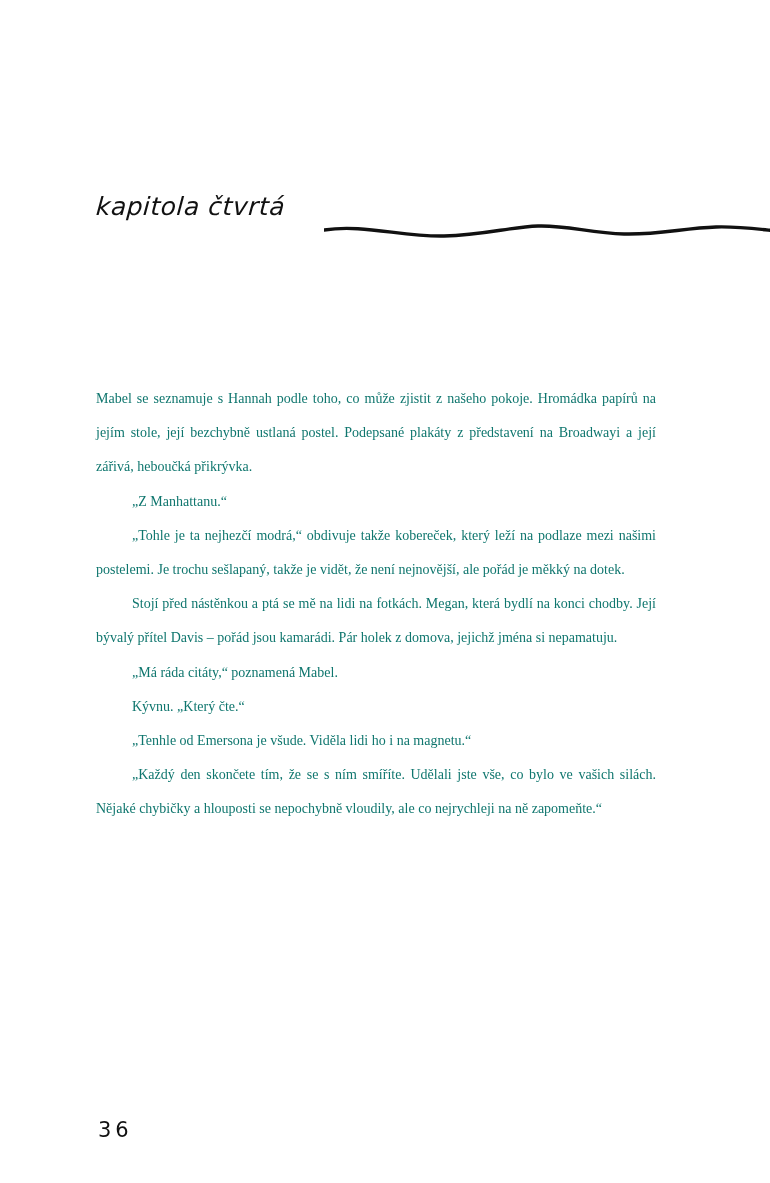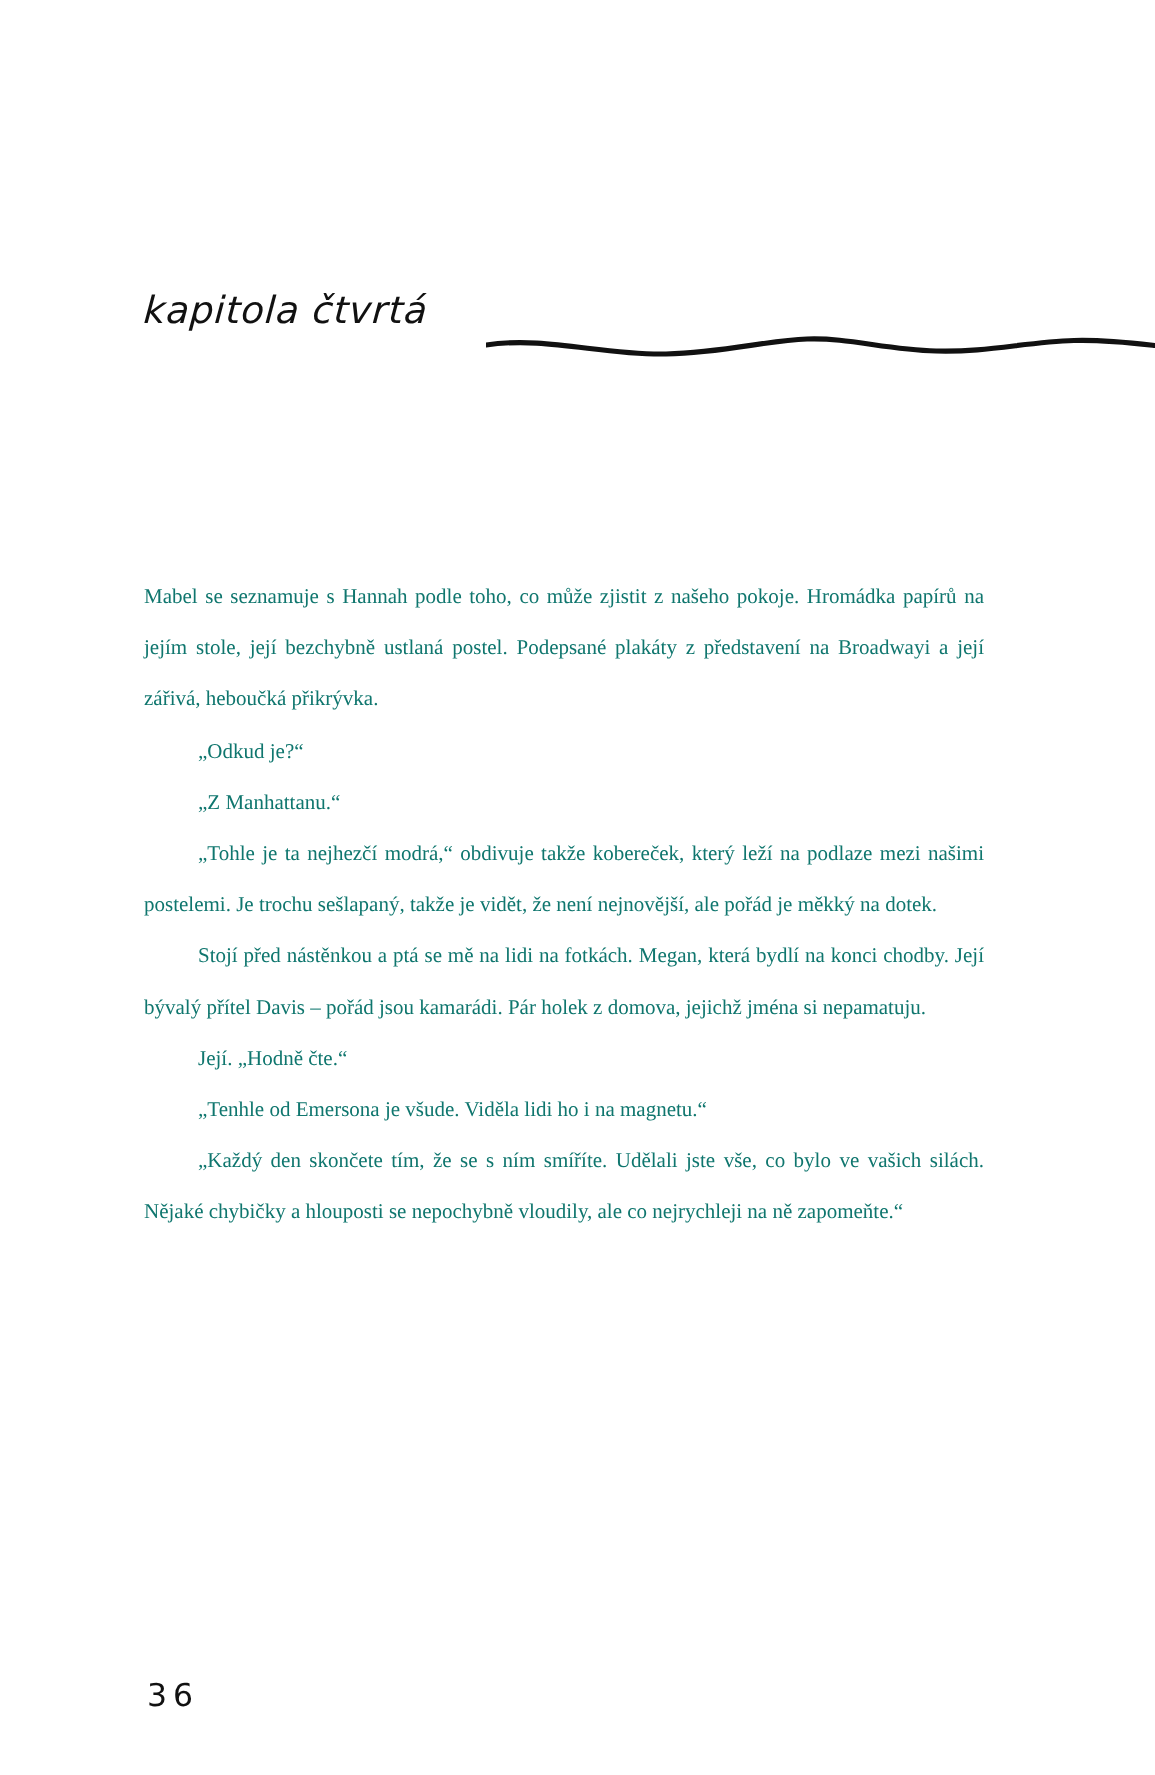--- a/index.html
+++ b/index.html
@@ -87,24 +87,24 @@
 
   <div class="chapter-head">
     <div class="chapter-title">kapitola čtvrtá</div>
     <svg class="chapter-rule" viewBox="0 0 546 44" preserveAspectRatio="none">
       <path d="M0,26 C40,20 78,33 120,32 C160,31 186,23 214,22 C242,21 266,29 300,30 C334,31 360,24 392,23 C424,22 450,28 478,29 C506,30 526,25 546,23" fill="none" stroke="#111111" stroke-width="3.4" stroke-linecap="round"></path>
     </svg>
   </div>
 
   <div class="body-text">
     <p>Mabel se seznamuje s Hannah podle toho, co může zjistit z našeho pokoje. Hromádka papírů na jejím stole, její bezchybně ustlaná postel. Podepsané plakáty z představení na Broadwayi a její zářivá, heboučká přikrývka.</p>
-    <p class="indent">„Odkud je?“</p>
     <p class="indent">„Z Manhattanu.“</p>
     <p class="indent">„Tohle je ta nejhezčí modrá,“ obdivuje takže kobereček, který leží na podlaze mezi našimi postelemi. Je trochu sešlapaný, takže je vidět, že není nejnovější, ale pořád je měkký na dotek.</p>
     <p class="indent">Stojí před nástěnkou a ptá se mě na lidi na fotkách. Megan, která bydlí na konci chodby. Její bývalý přítel Davis – pořád jsou kamarádi. Pár holek z domova, jejichž jména si nepamatuju.</p>
-    <p class="indent">Její. „Hodně čte.“</p>
+    <p class="indent">„Má ráda citáty,“ poznamená Mabel.</p>
+    <p class="indent">Kývnu. „Který čte.“</p>
     <p class="indent">„Tenhle od Emersona je všude. Viděla lidi ho i na magnetu.“</p>
     <p class="indent">„Každý den skončete tím, že se s ním smíříte. Udělali jste vše, co bylo ve vašich silách. Nějaké chybičky a hlouposti se nepochybně vloudily, ale co nejrychleji na ně zapomeňte.“</p>
   </div>
 
   <div class="folio">36</div>
 
 </div>
 
 </body></html>

